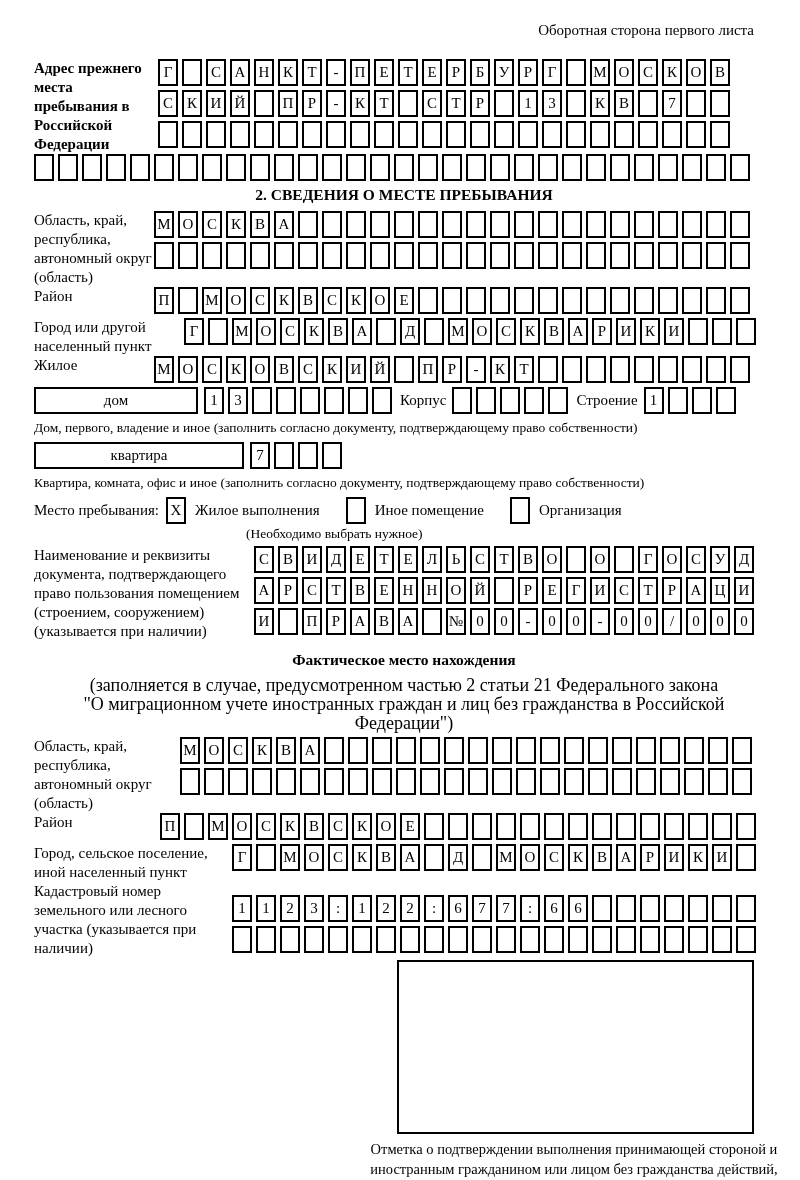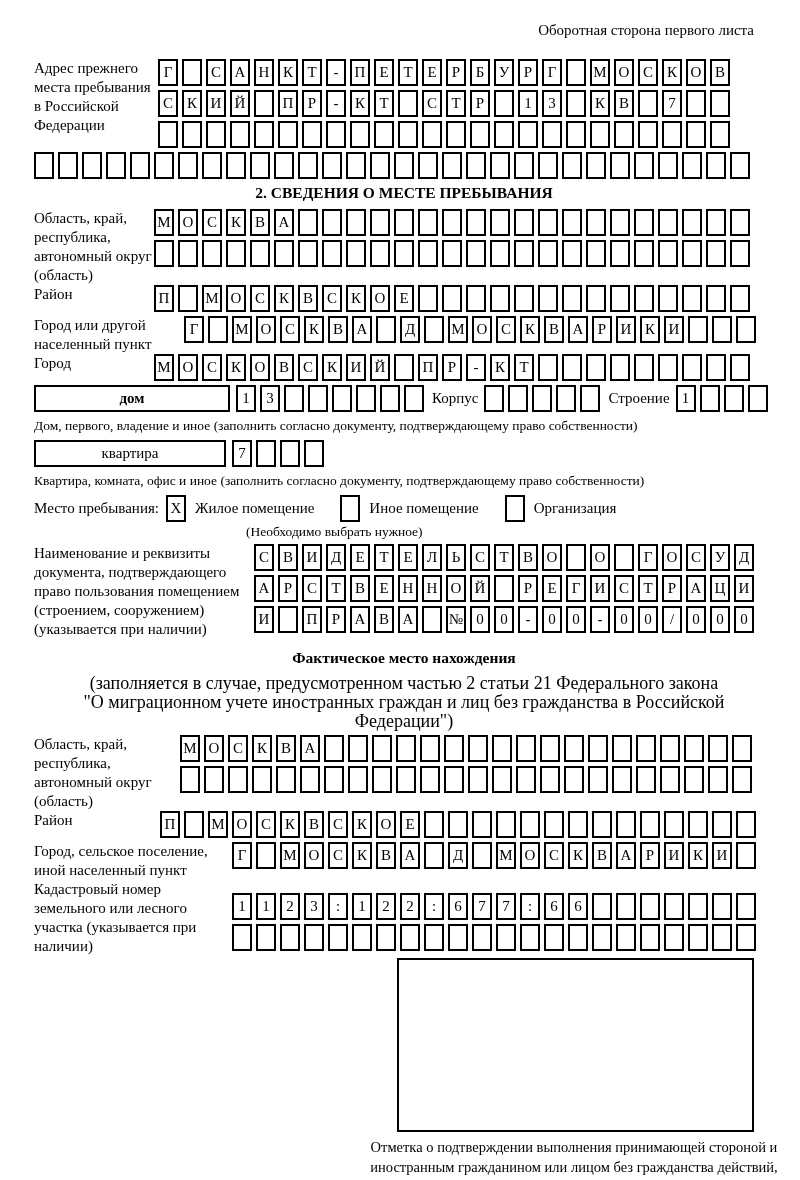--- a/index.html
+++ b/index.html
@@ -5,35 +5,35 @@
   html,body{margin:0;padding:0;background:#fff;}
   body{
     width:800px;height:1180px;overflow:hidden;
     color:#000;font-family:"Liberation Serif","DejaVu Serif",serif;
     -webkit-font-smoothing:antialiased;
   }
   .page{box-sizing:border-box;width:800px;height:1180px;padding:20px 26px 0 34px;position:relative;}
   .hdr{text-align:right;font-size:15px;margin:2px 20px 20px 0;}
   .frow{display:flex;align-items:flex-start;}
   .flabel{font-size:15px;line-height:19px;flex:0 0 auto;}
-  .w124{width:124px;} .w120{width:120px;} .w150{width:150px;} .w220{width:220px;}
+  .w124{width:124px;font-weight:bold;} .w120{width:120px;} .w150{width:150px;} .w220{width:220px;}
   .w146{width:146px;} .w126{width:126px;} .w198{width:198px;}
   .gcol{display:flex;flex-direction:column;flex:0 0 auto;}
   .grid{display:flex;gap:4px;margin-bottom:4px;flex:0 0 auto;}
   .cell{
     box-sizing:content-box;width:16px;height:23px;border:2px solid #000;
     display:flex;align-items:center;justify-content:center;
     font-size:15px;flex:0 0 auto;background:#fff;
   }
   .wbox{
     box-sizing:border-box;height:27px;border:2px solid #000;
     display:flex;align-items:center;justify-content:center;
     font-size:15px;flex:0 0 auto;margin-right:6px;background:#fff;
   }
-  .house-box{width:196px;font-weight:bold;} .flat-box{width:192px;}
+  .house-box{width:164px;} .flat-box{width:210px;}
   .inline-label{font-size:15px;line-height:27px;margin:0 6px 0 8px;flex:0 0 auto;}
   .note{font-size:13.5px;line-height:19px;}
   .center{text-align:center;}
   .sect-title{font-weight:bold;font-size:15.5px;text-align:center;margin:5px 0 7px 0;}
   .caption-row{margin:0 0 5px 0;}
   .stayrow{align-items:center;margin-top:3px;}
   .stayrow .flabel{line-height:27px;}
   .optlabel{font-size:15px;line-height:27px;margin:0 26px 0 9px;flex:0 0 auto;}
   .stay-note{font-size:13.5px;margin:2px 0 4px 212px;}
   .fact-note{font-size:18px;line-height:19px;text-align:center;margin:0;}
@@ -283,21 +283,21 @@
         <div class="cell">И</div>
         <div class="cell">К</div>
         <div class="cell">И</div>
         <div class="cell"></div>
         <div class="cell"></div>
         <div class="cell"></div>
       </div>
   </div>
 
   <div class="frow">
-    <div class="flabel w120">Город</div>
+    <div class="flabel w120">Жилое</div>
     <div class="grid">
         <div class="cell">М</div>
         <div class="cell">О</div>
         <div class="cell">С</div>
         <div class="cell">К</div>
         <div class="cell">О</div>
         <div class="cell">В</div>
         <div class="cell">С</div>
         <div class="cell">К</div>
         <div class="cell">И</div>
@@ -357,21 +357,21 @@
         <div class="cell"></div>
         <div class="cell"></div>
         <div class="cell"></div>
       </div>
   </div>
   <div class="note caption-row">Квартира, комната, офис и иное (заполнить согласно документу, подтверждающему право собственности)</div>
 
   <div class="frow stayrow">
     <div class="flabel">Место пребывания:</div>
     <div class="cell" style="margin-left:7px;">X</div>
-    <div class="optlabel">Жилое помещение</div>
+    <div class="optlabel">Жилое выполнения</div>
     <div class="cell"></div>
     <div class="optlabel">Иное помещение</div>
     <div class="cell"></div>
     <div class="optlabel">Организация</div>
   </div>
   <div class="stay-note">(Необходимо выбрать нужное)</div>
 
   <div class="frow">
     <div class="flabel w220">Наименование и реквизиты документа, подтверждающего право пользования помещением (строением, сооружением) (указывается при наличии)</div>
     <div class="gcol">

